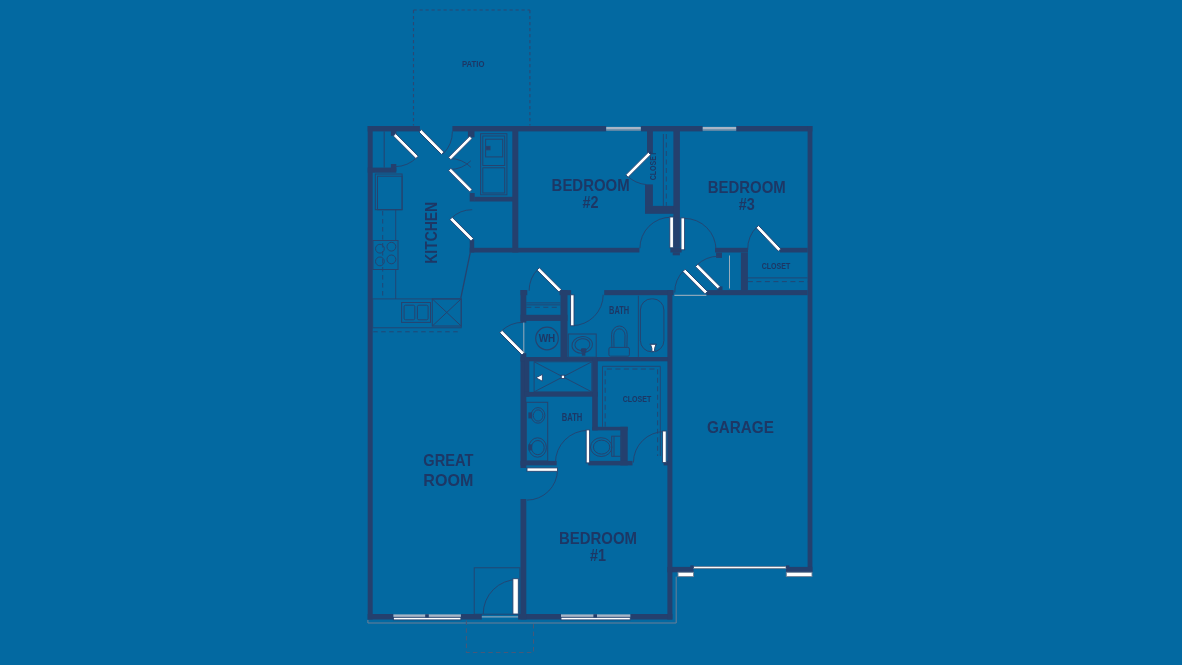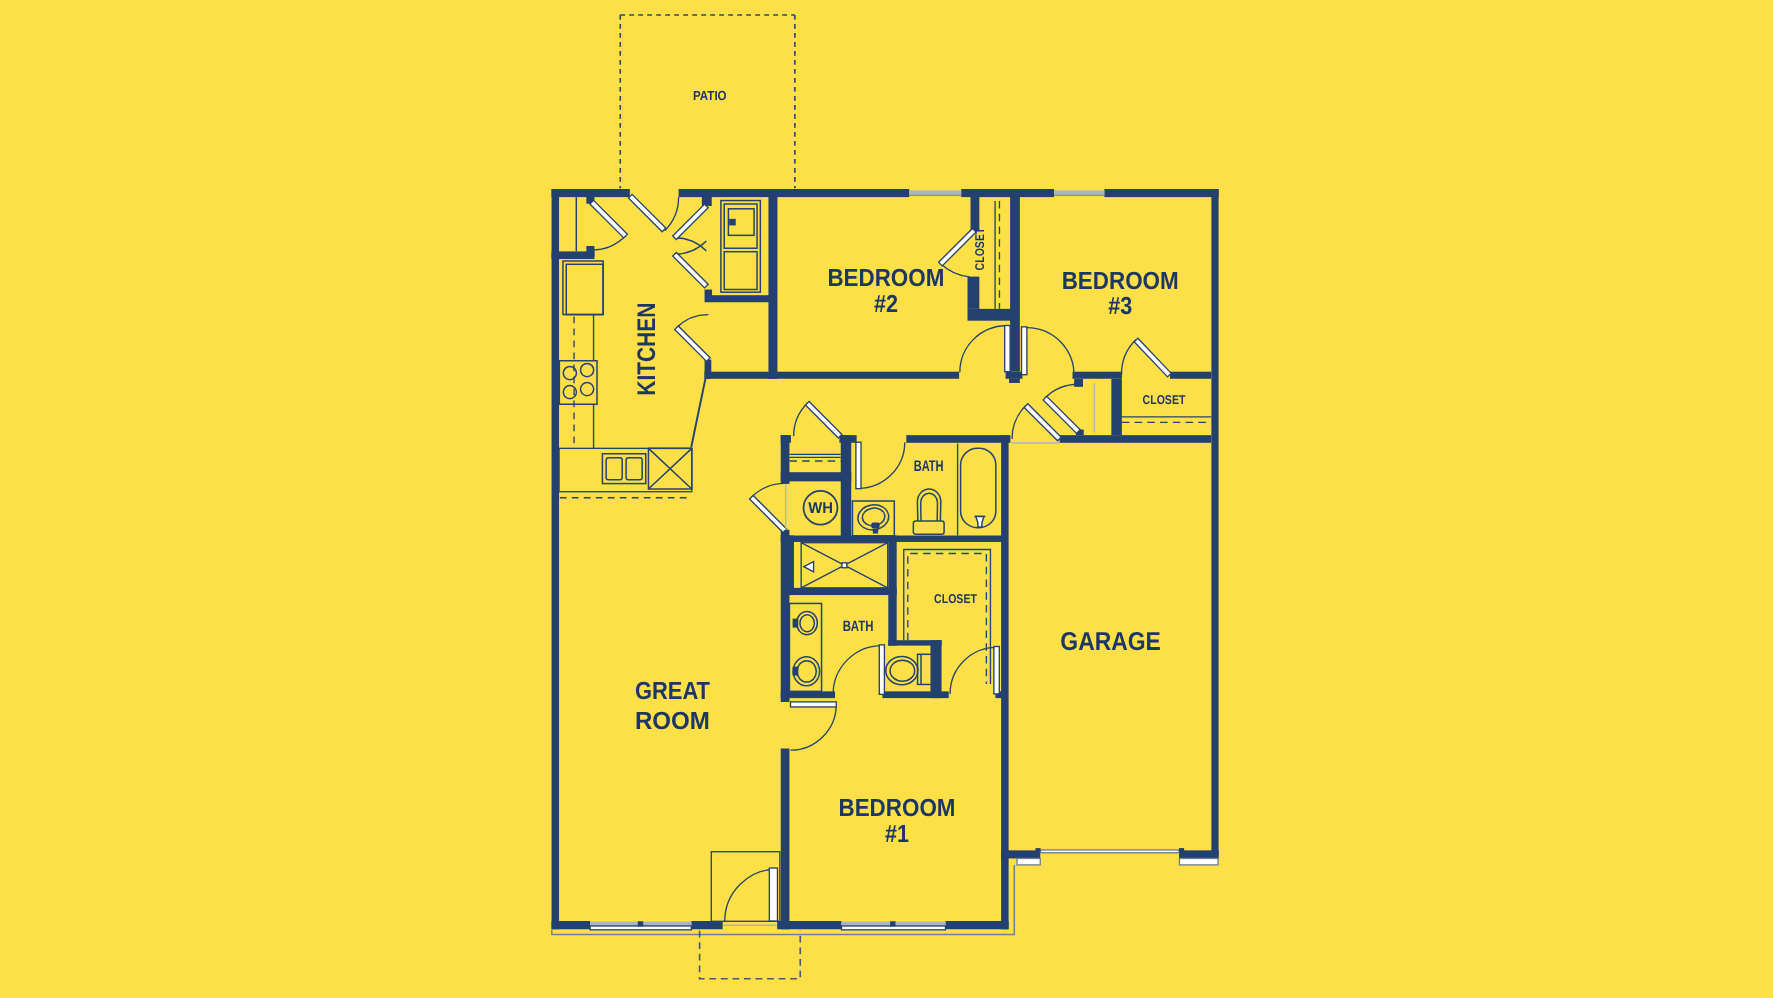--- a/index.html
+++ b/index.html
@@ -1,16 +1,16 @@
 <!DOCTYPE html>
 <html><head>
 <meta charset="utf-8">
 <style>
   html,body{margin:0;padding:0;background:#ffffff;}
-  .wrap{width:1182px;height:665px;position:relative;overflow:hidden;background:#fde047;}
+  .wrap{width:1182px;height:665px;position:relative;overflow:hidden;background:#0369a1;}
   svg{display:block;}
   text{font-family:"Liberation Sans",sans-serif;font-weight:bold;fill:#1d3765;}
 </style>
 </head>
 <body>
 <div class="wrap">
 <svg width="1182" height="665" viewBox="0 0 1182 665" xmlns="http://www.w3.org/2000/svg" style="will-change:transform">
 <defs>
 <g id="_unused"></g>
 </defs>

